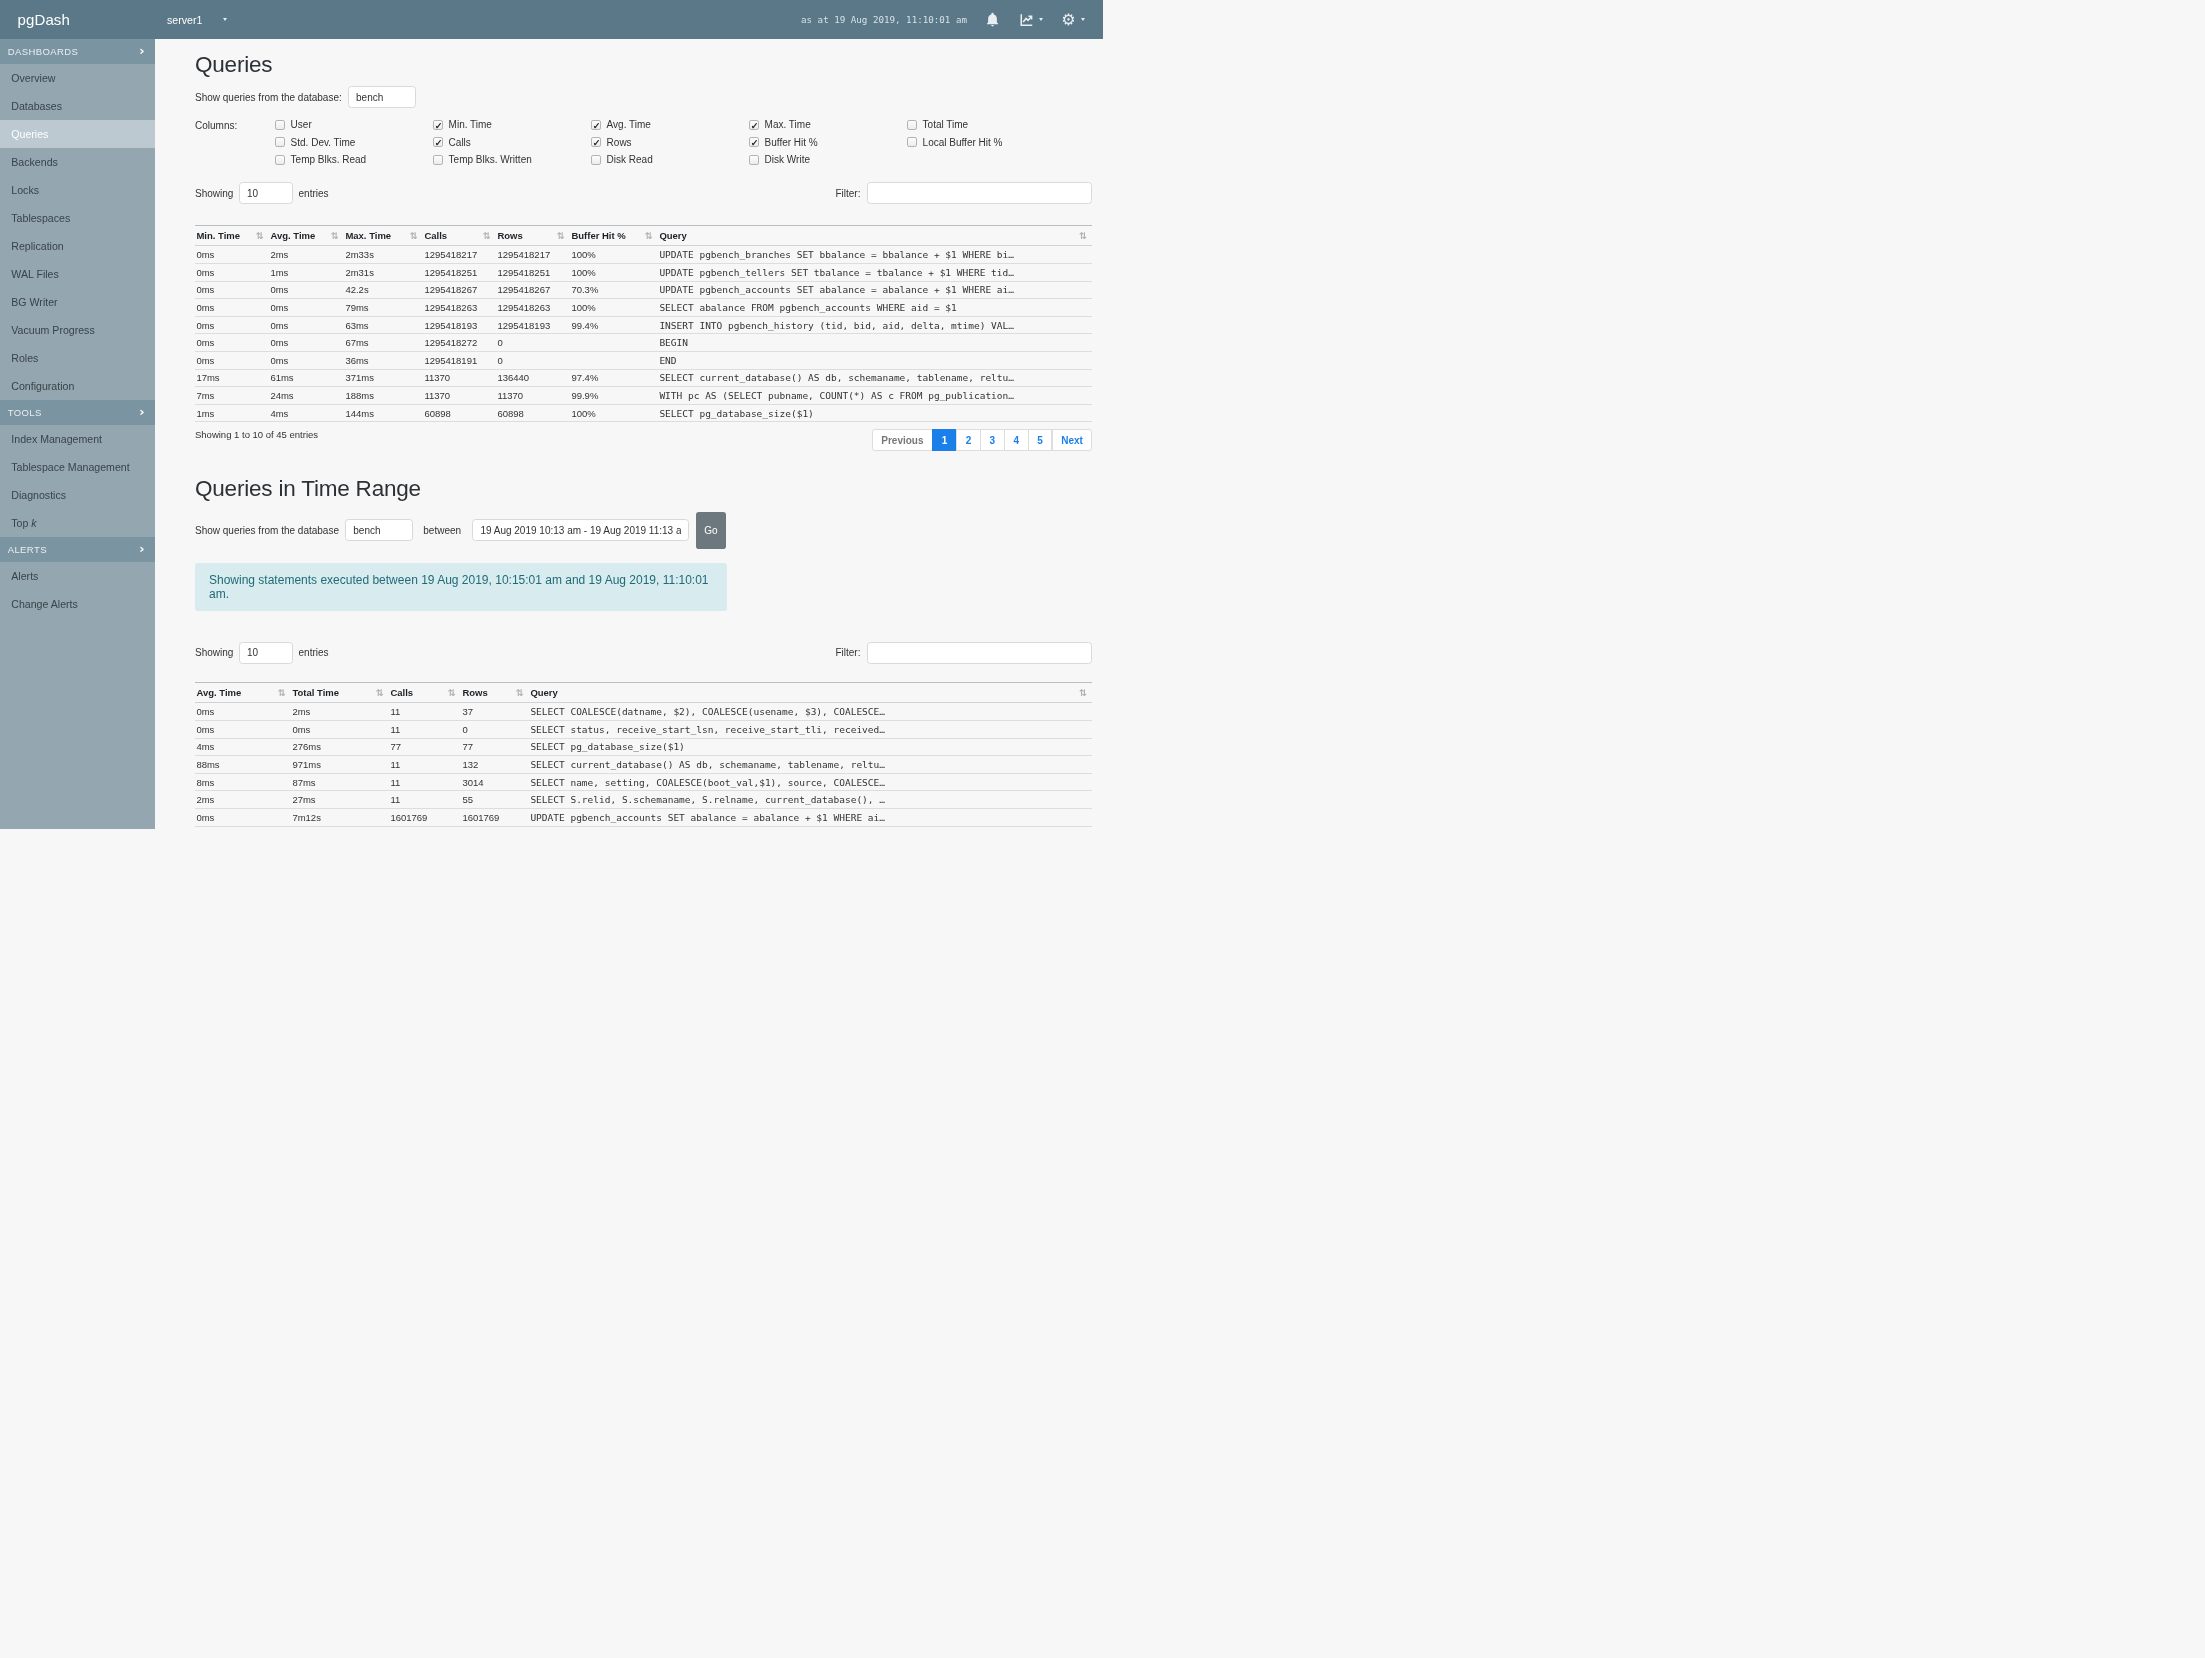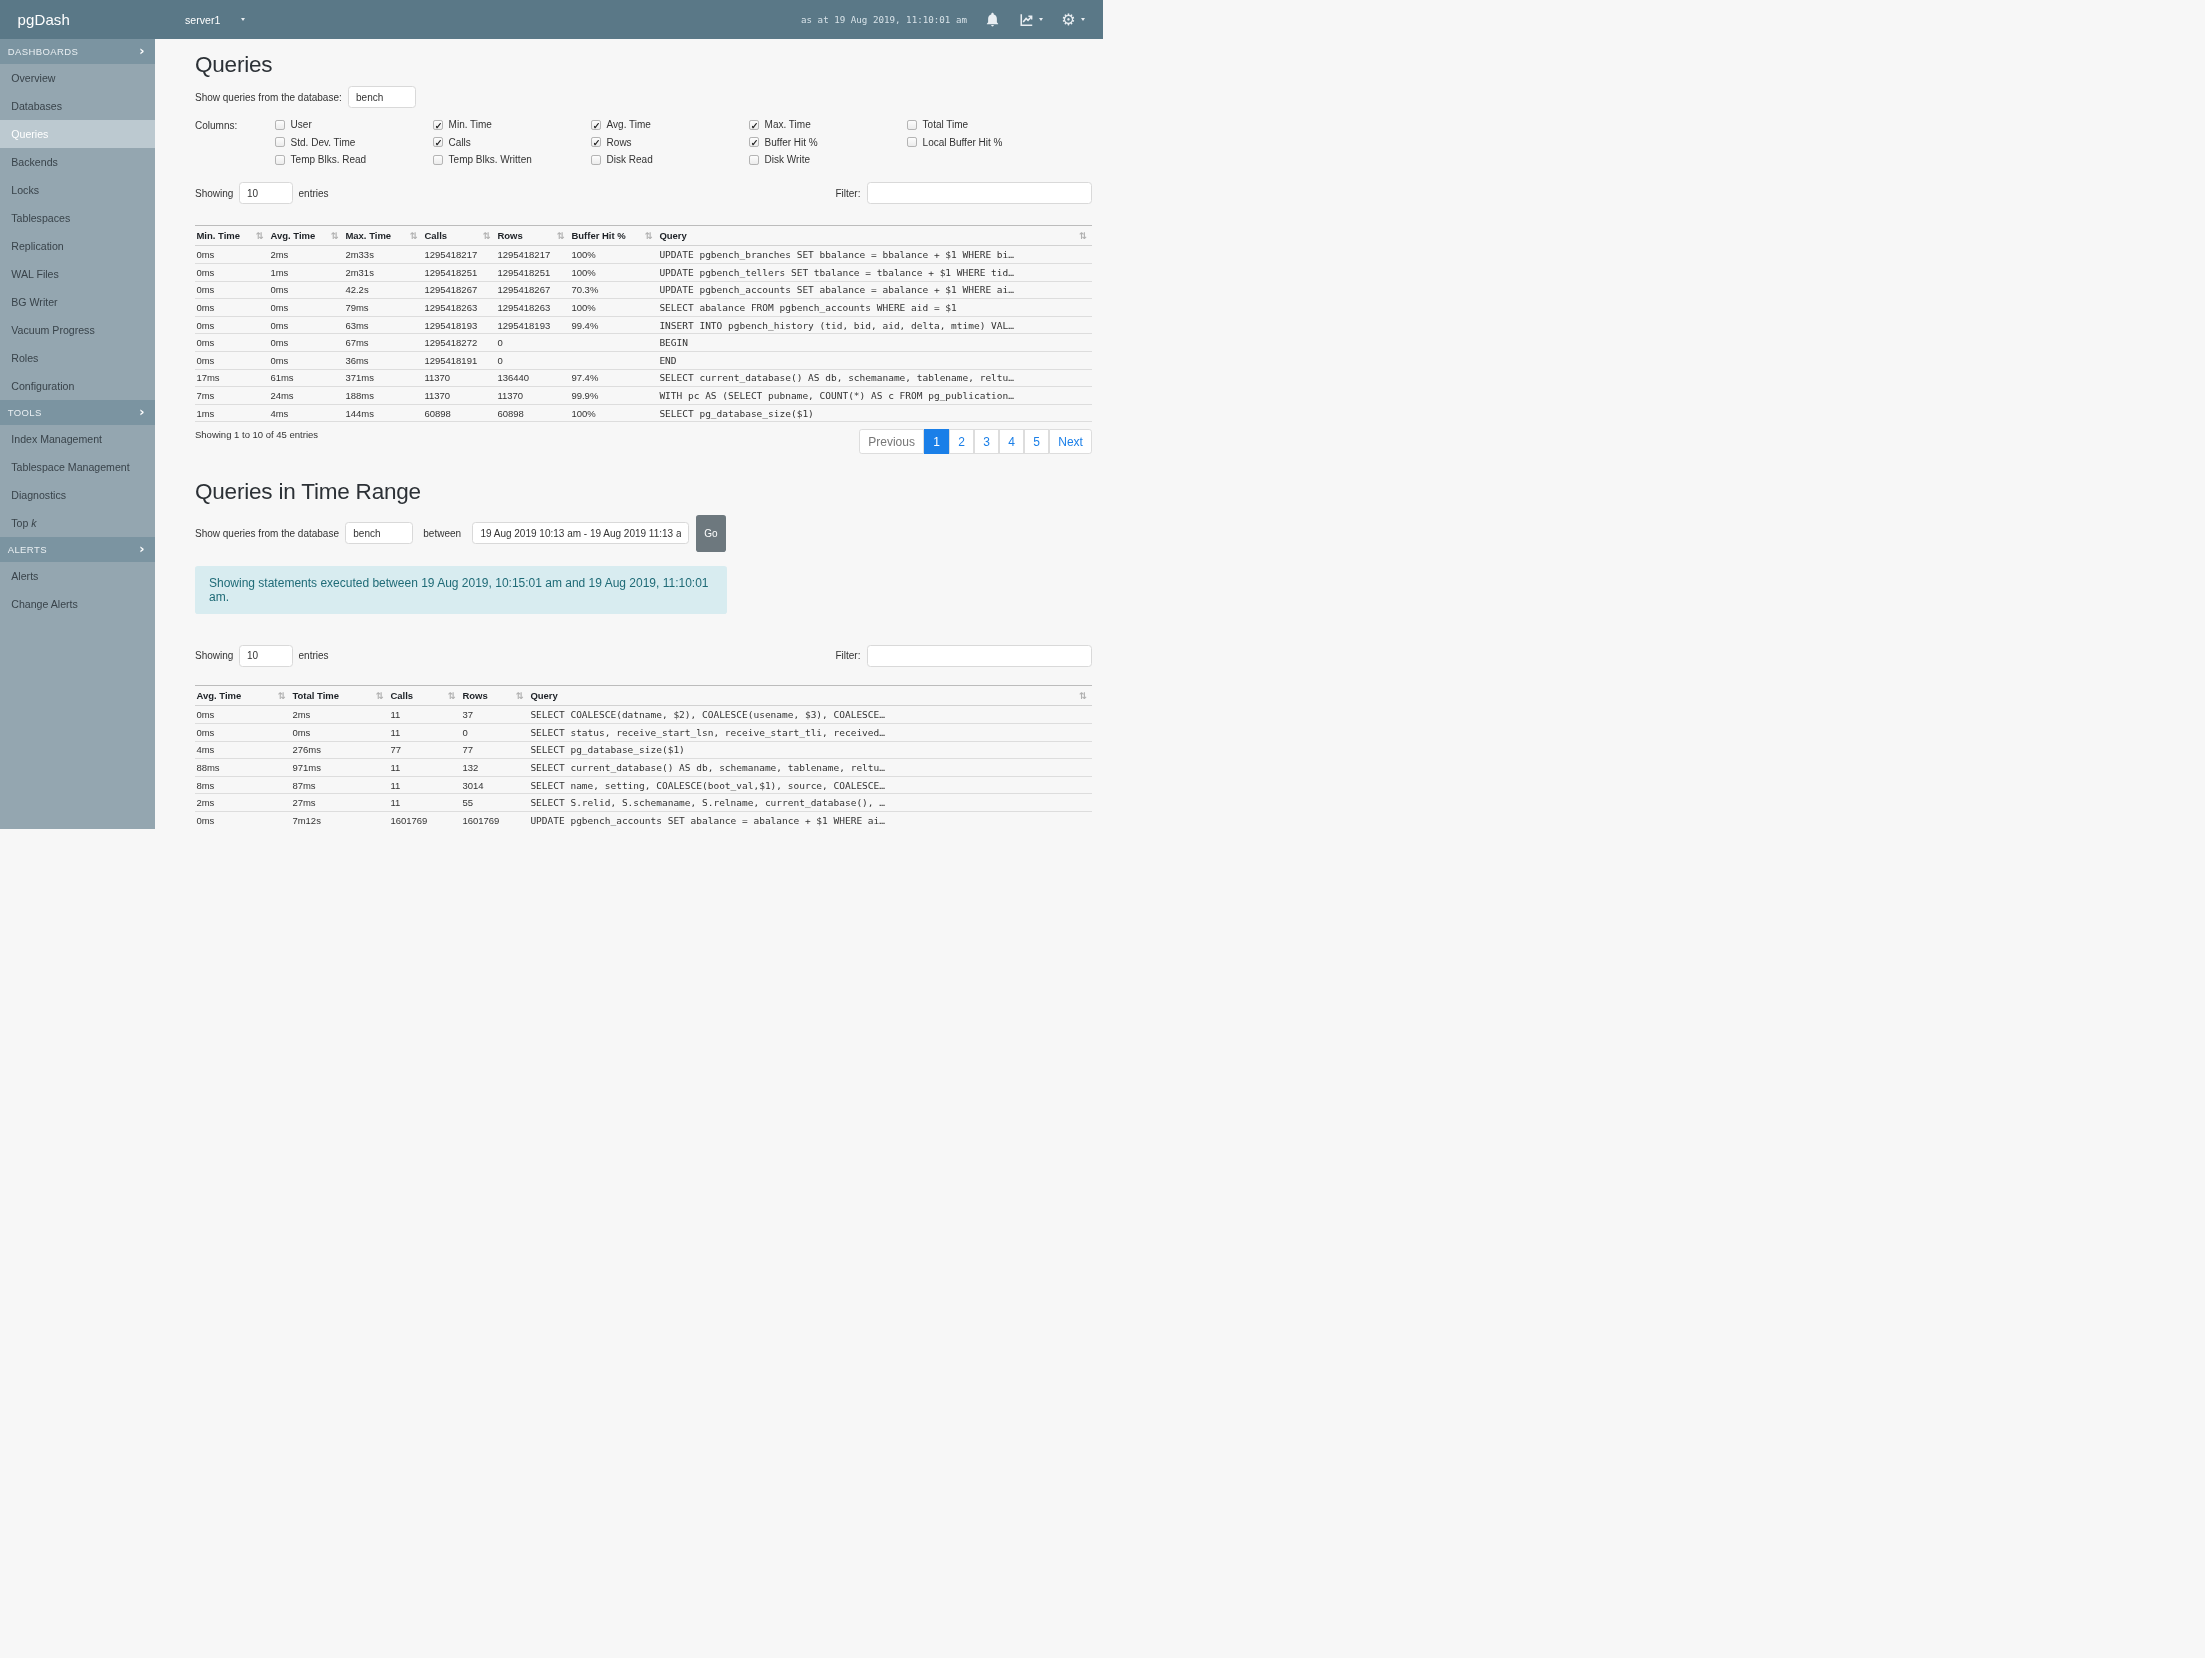--- a/index.html
+++ b/index.html
@@ -2,21 +2,21 @@
 <html style="font-size:11.3px"><head>
 <meta charset="utf-8">
 <style>
   * { margin:0; padding:0; box-sizing:border-box; }
   html,body { width:1103px; height:829px; overflow:hidden; }
   body { font-family:"Liberation Sans", sans-serif; background:#f7f7f7; color:#333; }
 
   
   .topbar { height:39px; background:#5a7887; display:flex; align-items:center; color:#fff; }
   .brand { width:155px; padding-left:17.6px; font-size:15px; font-weight:400; letter-spacing:0.1px; }
-  .server-select { margin-left:30px; font-size:10.6px; display:flex; align-items:center; cursor:pointer;gap:16px; }
+  .server-select { margin-left:12px; font-size:10.6px; display:flex; align-items:center; cursor:pointer;gap:16px; }
   .topbar-right { margin-left:auto; display:flex; align-items:center; padding-right:18.3px; gap:18.3px; }
   .timestamp { font-family:"DejaVu Sans Mono", monospace; font-size:9.2px; color:#d7e2e8; }
   .caret { width:0; height:0; border-left:2.8px solid transparent; border-right:2.8px solid transparent;
            border-top:3.5px solid #e9eef2; display:inline-block; margin-left:5px; }
   .icon-btn { display:flex; align-items:center; cursor:pointer; }
   .gear-glyph { font-family:"DejaVu Sans", sans-serif; font-size:16px; color:#e9eef2; line-height:1; }
 
   
   .shell { display:flex; height:790px;gap:28px; }
   .sidebar { width:155px; background:#94a6b0; flex:none; }
@@ -60,22 +60,22 @@
   table.dtable { width:100%; border-collapse:collapse; margin-top:21px; border-top:0.7px solid #bcbcbc; border-bottom:0.7px solid #ddd; }
   table.dtable th { text-align:left; font-size:9.5px; color:#1d2126; padding:4.2px 5.6px 4.2px 1.4px; border-bottom:1.4px solid #d2d2d2; }
   table.dtable th .th-inner { display:flex; align-items:center; justify-content:space-between; }
   .sort-icon { color:#b0b0b0; font-size:9.2px; font-family:"DejaVu Sans", sans-serif; margin-left:4.2px; cursor:pointer; }
   table.dtable td { font-size:9.5px; color:#333; padding:2.8px 5.6px 2.8px 1.4px; border-top:0.7px solid #ddd; white-space:nowrap; }
   table.dtable tr:first-child td { border-top:none; }
   td.query-cell { font-family:"DejaVu Sans Mono", monospace; font-size:9.2px; color:#1e7be2; overflow:hidden; max-width:0.7px; cursor:pointer; }
 
   .summary-row { display:flex; align-items:flex-start; margin-top:7px; font-size:9.5px; color:#333; }
   .pagination { margin-left:auto; display:flex; }
-  .page-btn { border:0.7px solid #ddd; background:#fff; color:#1a7fe8; font-size:12px; padding:4.2px 8.5px;
-              margin-left:-0.7px; cursor:pointer; min-width:22.5px; text-align:center; }
+  .page-btn { border:0.7px solid #ddd; background:#fff; color:#1a7fe8; font-size:10px; padding:4.2px 8.5px;
+              margin-left:-0.7px; cursor:pointer; min-width:22.5px; text-align:center;font-weight:bold; }
   .page-btn.first { border-radius:2.8px 0 0 2.8px; color:#777; }
   .page-btn.last { border-radius:0 2.8px 2.8px 0; }
   .page-btn.active { background:#1a7fe8; border-color:#1a7fe8; color:#fff; }
 
   .notice { margin-top:14px; width:532px; background:#d8ecf0; border-radius:2.8px; color:#1f6b77;
             font-size:12px; padding:10px 14px; }
   .spacer-lg { margin-top:25px; }
   .mt44 { margin-top:31px; }
   .mt26 { margin-top:18.3px; }
   svg.tico { display:block; }

